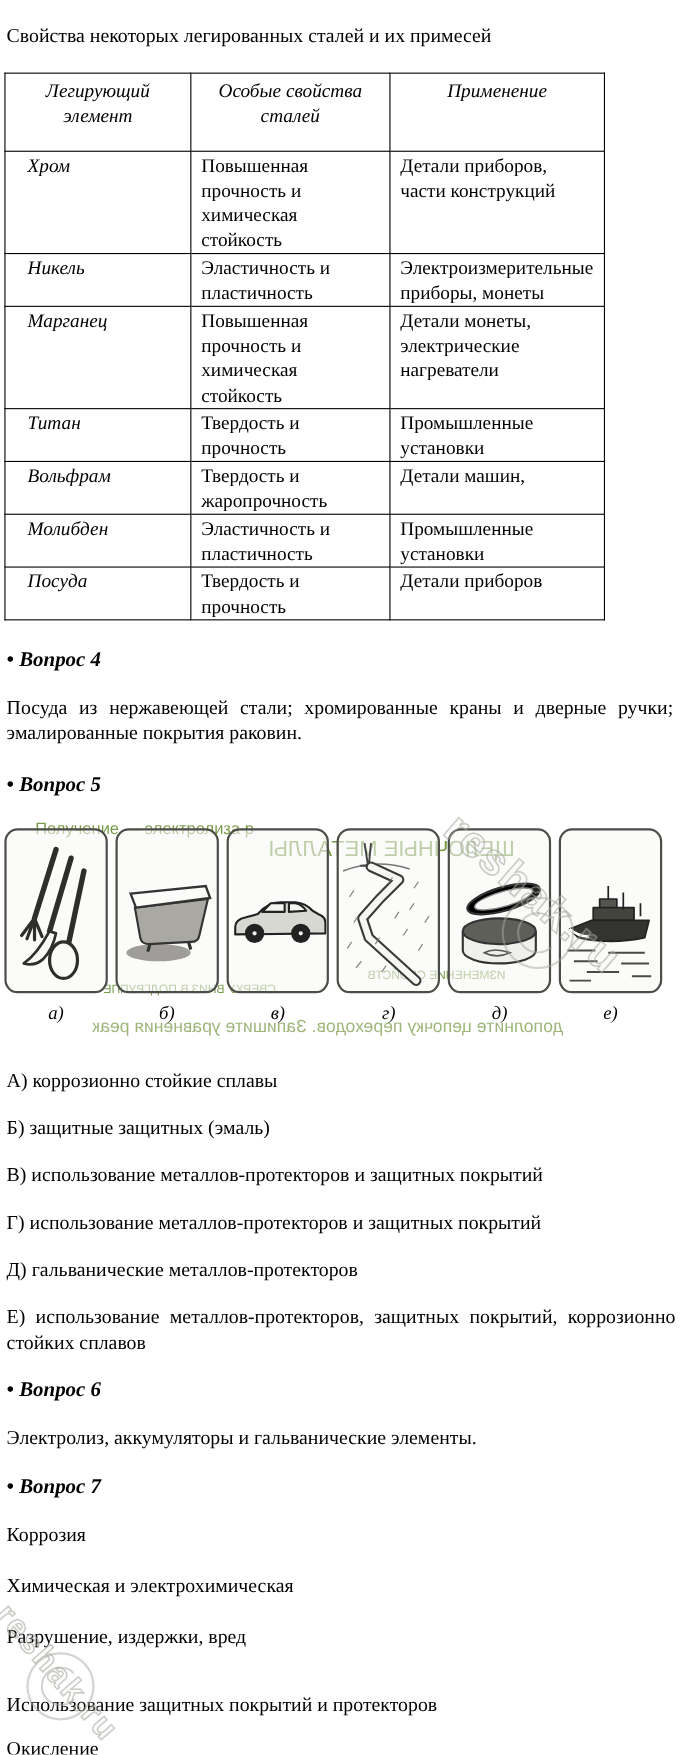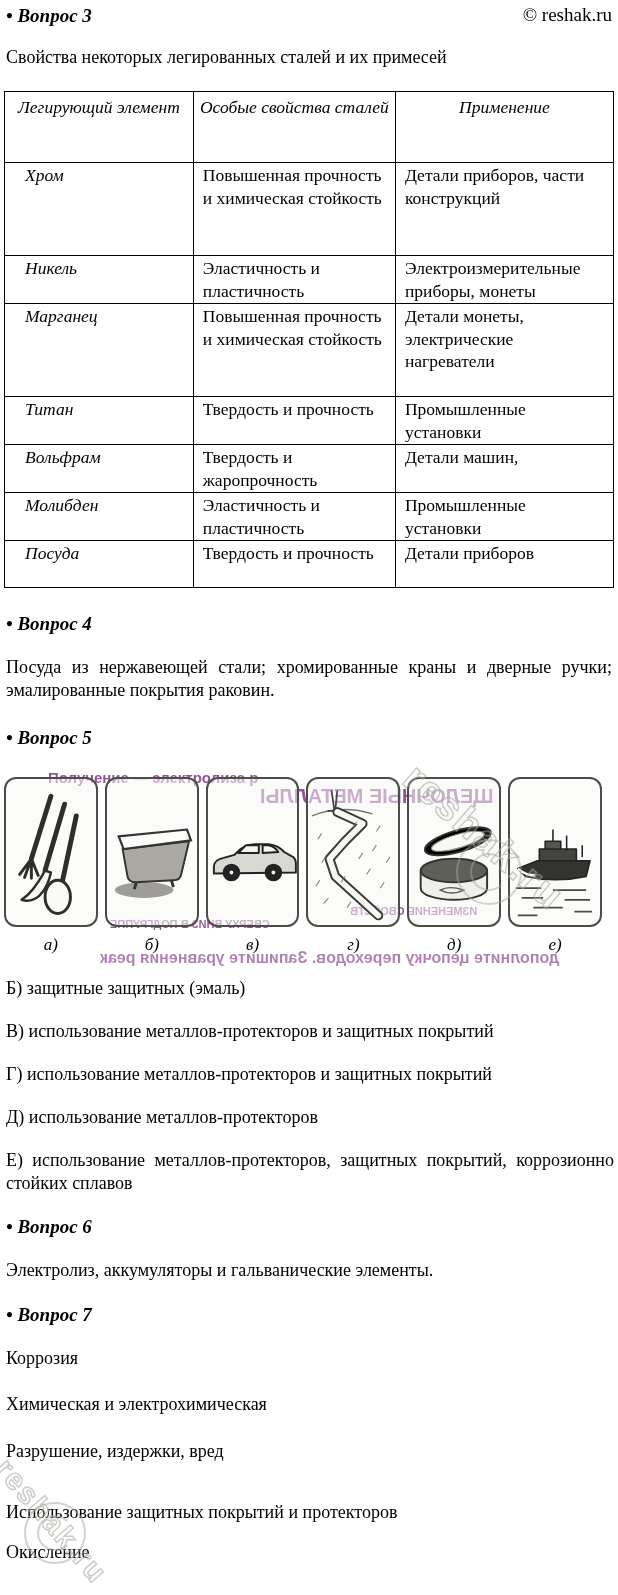--- a/index.html
+++ b/index.html
@@ -16,21 +16,21 @@
     margin:24px 0 0 2px;line-height:23px;
   }
   .topbar{display:flex;justify-content:space-between;align-items:flex-start;}
   .topbar .qhead{margin-top:2px;}
   .copyright{font-size:19px;margin:2px 2px 0 0;}
 
   .intro{font-size:18px;margin:19px 0 0 2px;line-height:23px;}
 
   
   table.steel{
-    border-collapse:collapse;width:610px;table-layout:fixed;
+    border-collapse:collapse;width:546px;table-layout:fixed;
     margin-top:22px;
   }
   table.steel col.c1{width:31%;}
   table.steel col.c2{width:33.2%;}
   table.steel col.c3{width:35.8%;}
   table.steel th, table.steel td{
     border:1.6px solid #000;
     font-size:17.5px;line-height:22.5px;
     vertical-align:top;
   }
@@ -54,22 +54,22 @@
   .panels{display:flex;gap:7px;height:150px;position:relative;z-index:1;width:598px;}
   .panel{
     flex:1;border:2px solid #4c4c48;border-radius:12px;
     background:rgba(248,248,245,0.55);overflow:hidden;position:relative;
   }
   .panel svg{display:block;width:100%;height:100%;}
   .flabels{display:flex;gap:7px;width:598px;margin-top:8px;position:relative;z-index:2;}
   .flabel{flex:1;text-align:center;font-style:italic;font-size:17px;}
 
   
-  .bleed{position:absolute;z-index:0;color:#701a75;font-family:"Liberation Sans",sans-serif;
-         font-weight:bold;white-space:nowrap;opacity:.75;margin-left:16px;}
+  .bleed{position:absolute;z-index:0;color:#4d7c0f;font-family:"Liberation Sans",sans-serif;
+         font-weight:normal;white-space:nowrap;opacity:.75;}
   .mirror{transform:scaleX(-1);}
 
   
   .wm-text{
     position:absolute;z-index:3;font-family:"Liberation Sans",sans-serif;
     font-weight:bold;color:rgba(240,240,238,0.25);
     -webkit-text-stroke:1.4px #a8a8a2;letter-spacing:2px;
     transform-origin:0 0;opacity:.6;white-space:nowrap;
   }
   .wm-circle{
@@ -81,24 +81,20 @@
     border-right-color:transparent;
   }
   .wm-bottom-wrap{position:absolute;left:0;top:0;width:618px;height:1595px;
     pointer-events:none;z-index:4;}
 </style>
 </head>
 <body>
 
 <div class="page">
 
-  <div class="topbar">
-    <div class="qhead">• Вопрос 3</div>
-    <div class="copyright">© reshak.ru</div>
-  </div>
 
   <p class="intro">Свойства некоторых легированных сталей и их примесей</p>
 
   <table class="steel">
     <colgroup>
         <col class="c1">
         <col class="c2">
         <col class="c3">
       </colgroup>
     <thead>
@@ -246,24 +242,25 @@
     <div class="flabels">
       <div class="flabel">а)</div>
       <div class="flabel">б)</div>
       <div class="flabel">в)</div>
       <div class="flabel">г)</div>
       <div class="flabel">д)</div>
       <div class="flabel">е)</div>
     </div>
   </div>
 
+  <p class="opt opt-first">А) коррозионно стойкие сплавы</p>
   <p class="opt">Б) защитные защитных (эмаль)</p>
   <p class="opt">В) использование металлов-протекторов и защитных покрытий</p>
   <p class="opt">Г) использование металлов-протекторов и защитных покрытий</p>
-  <p class="opt">Д) использование металлов-протекторов</p>
+  <p class="opt">Д) гальванические металлов-протекторов</p>
   <p class="opt just">Е) использование металлов-протекторов, защитных покрытий, коррозионно стойких сплавов</p>
 
   <h2 class="qhead" style="margin-top:20px;">• Вопрос 6</h2>
   <p class="para">Электролиз, аккумуляторы и гальванические элементы.</p>
 
   <h2 class="qhead" style="margin-top:21px;">• Вопрос 7</h2>
   <p class="para" style="">Коррозия</p>
   <p class="para" style="margin-top:23px;">Химическая и электрохимическая</p>
   <p class="para" style="margin-top:24px;">Разрушение, издержки, вред</p>
   <p class="para" style="margin-top:38px;">Использование защитных покрытий и протекторов</p>

